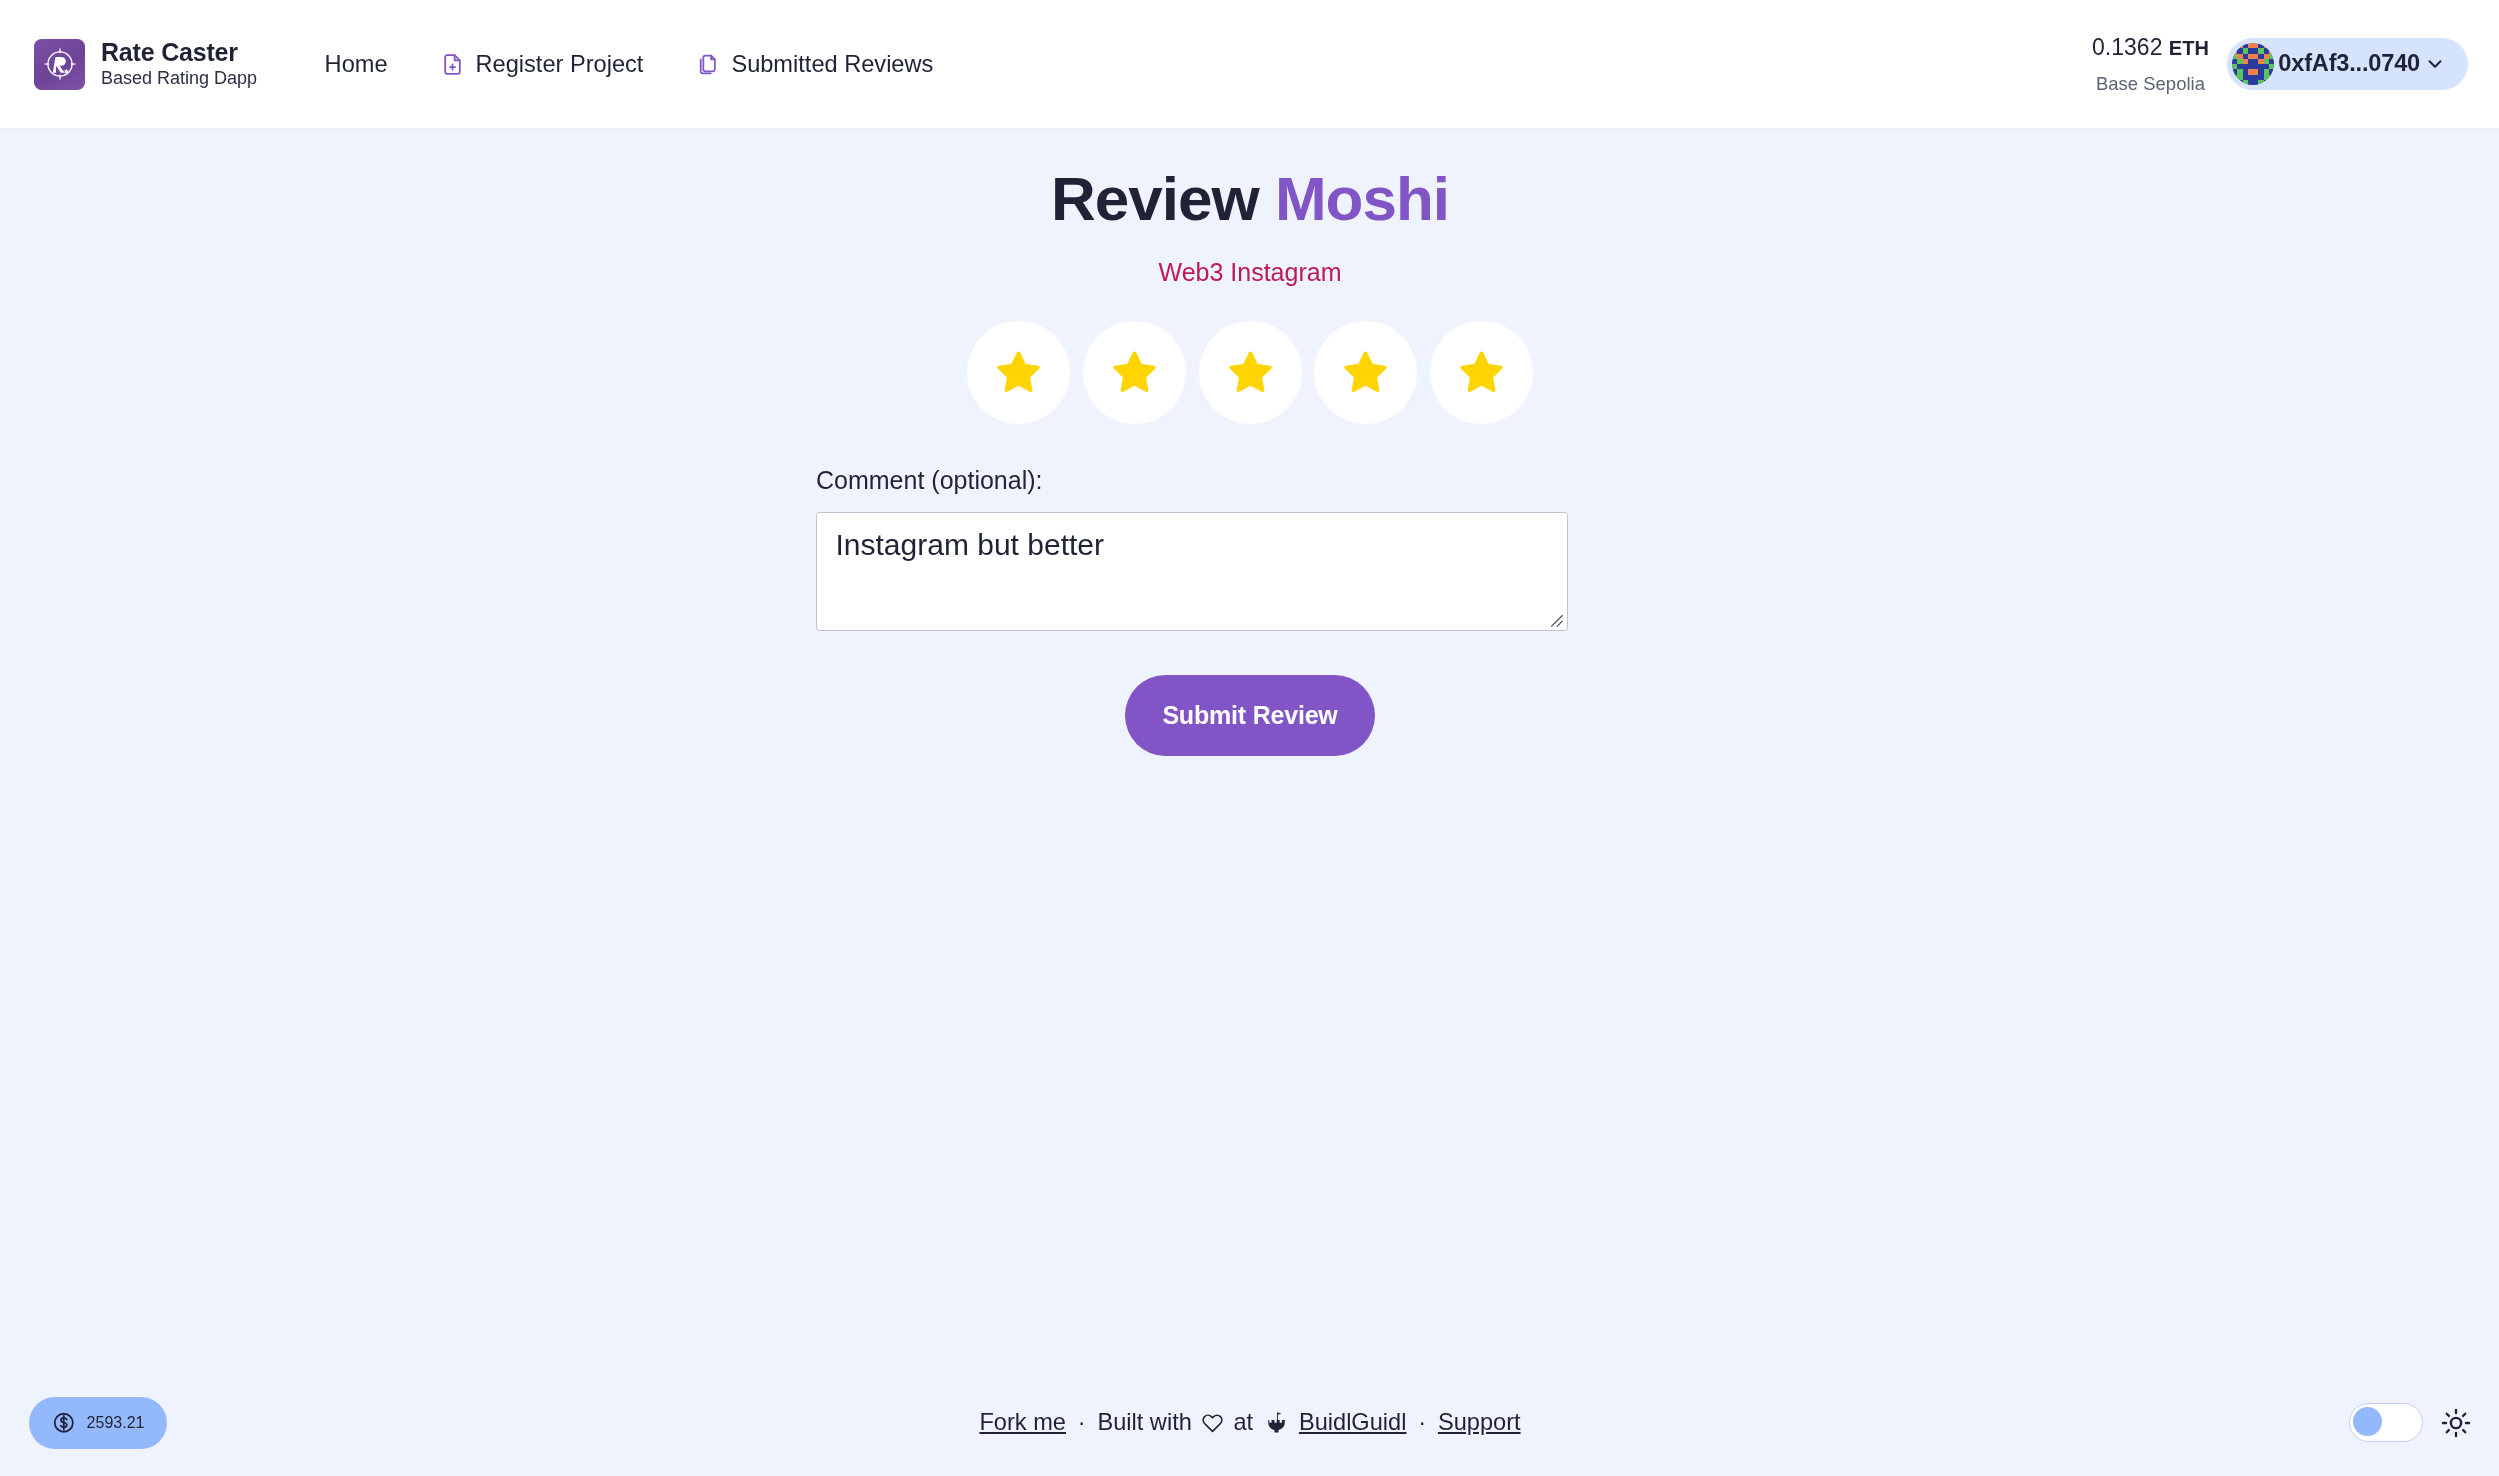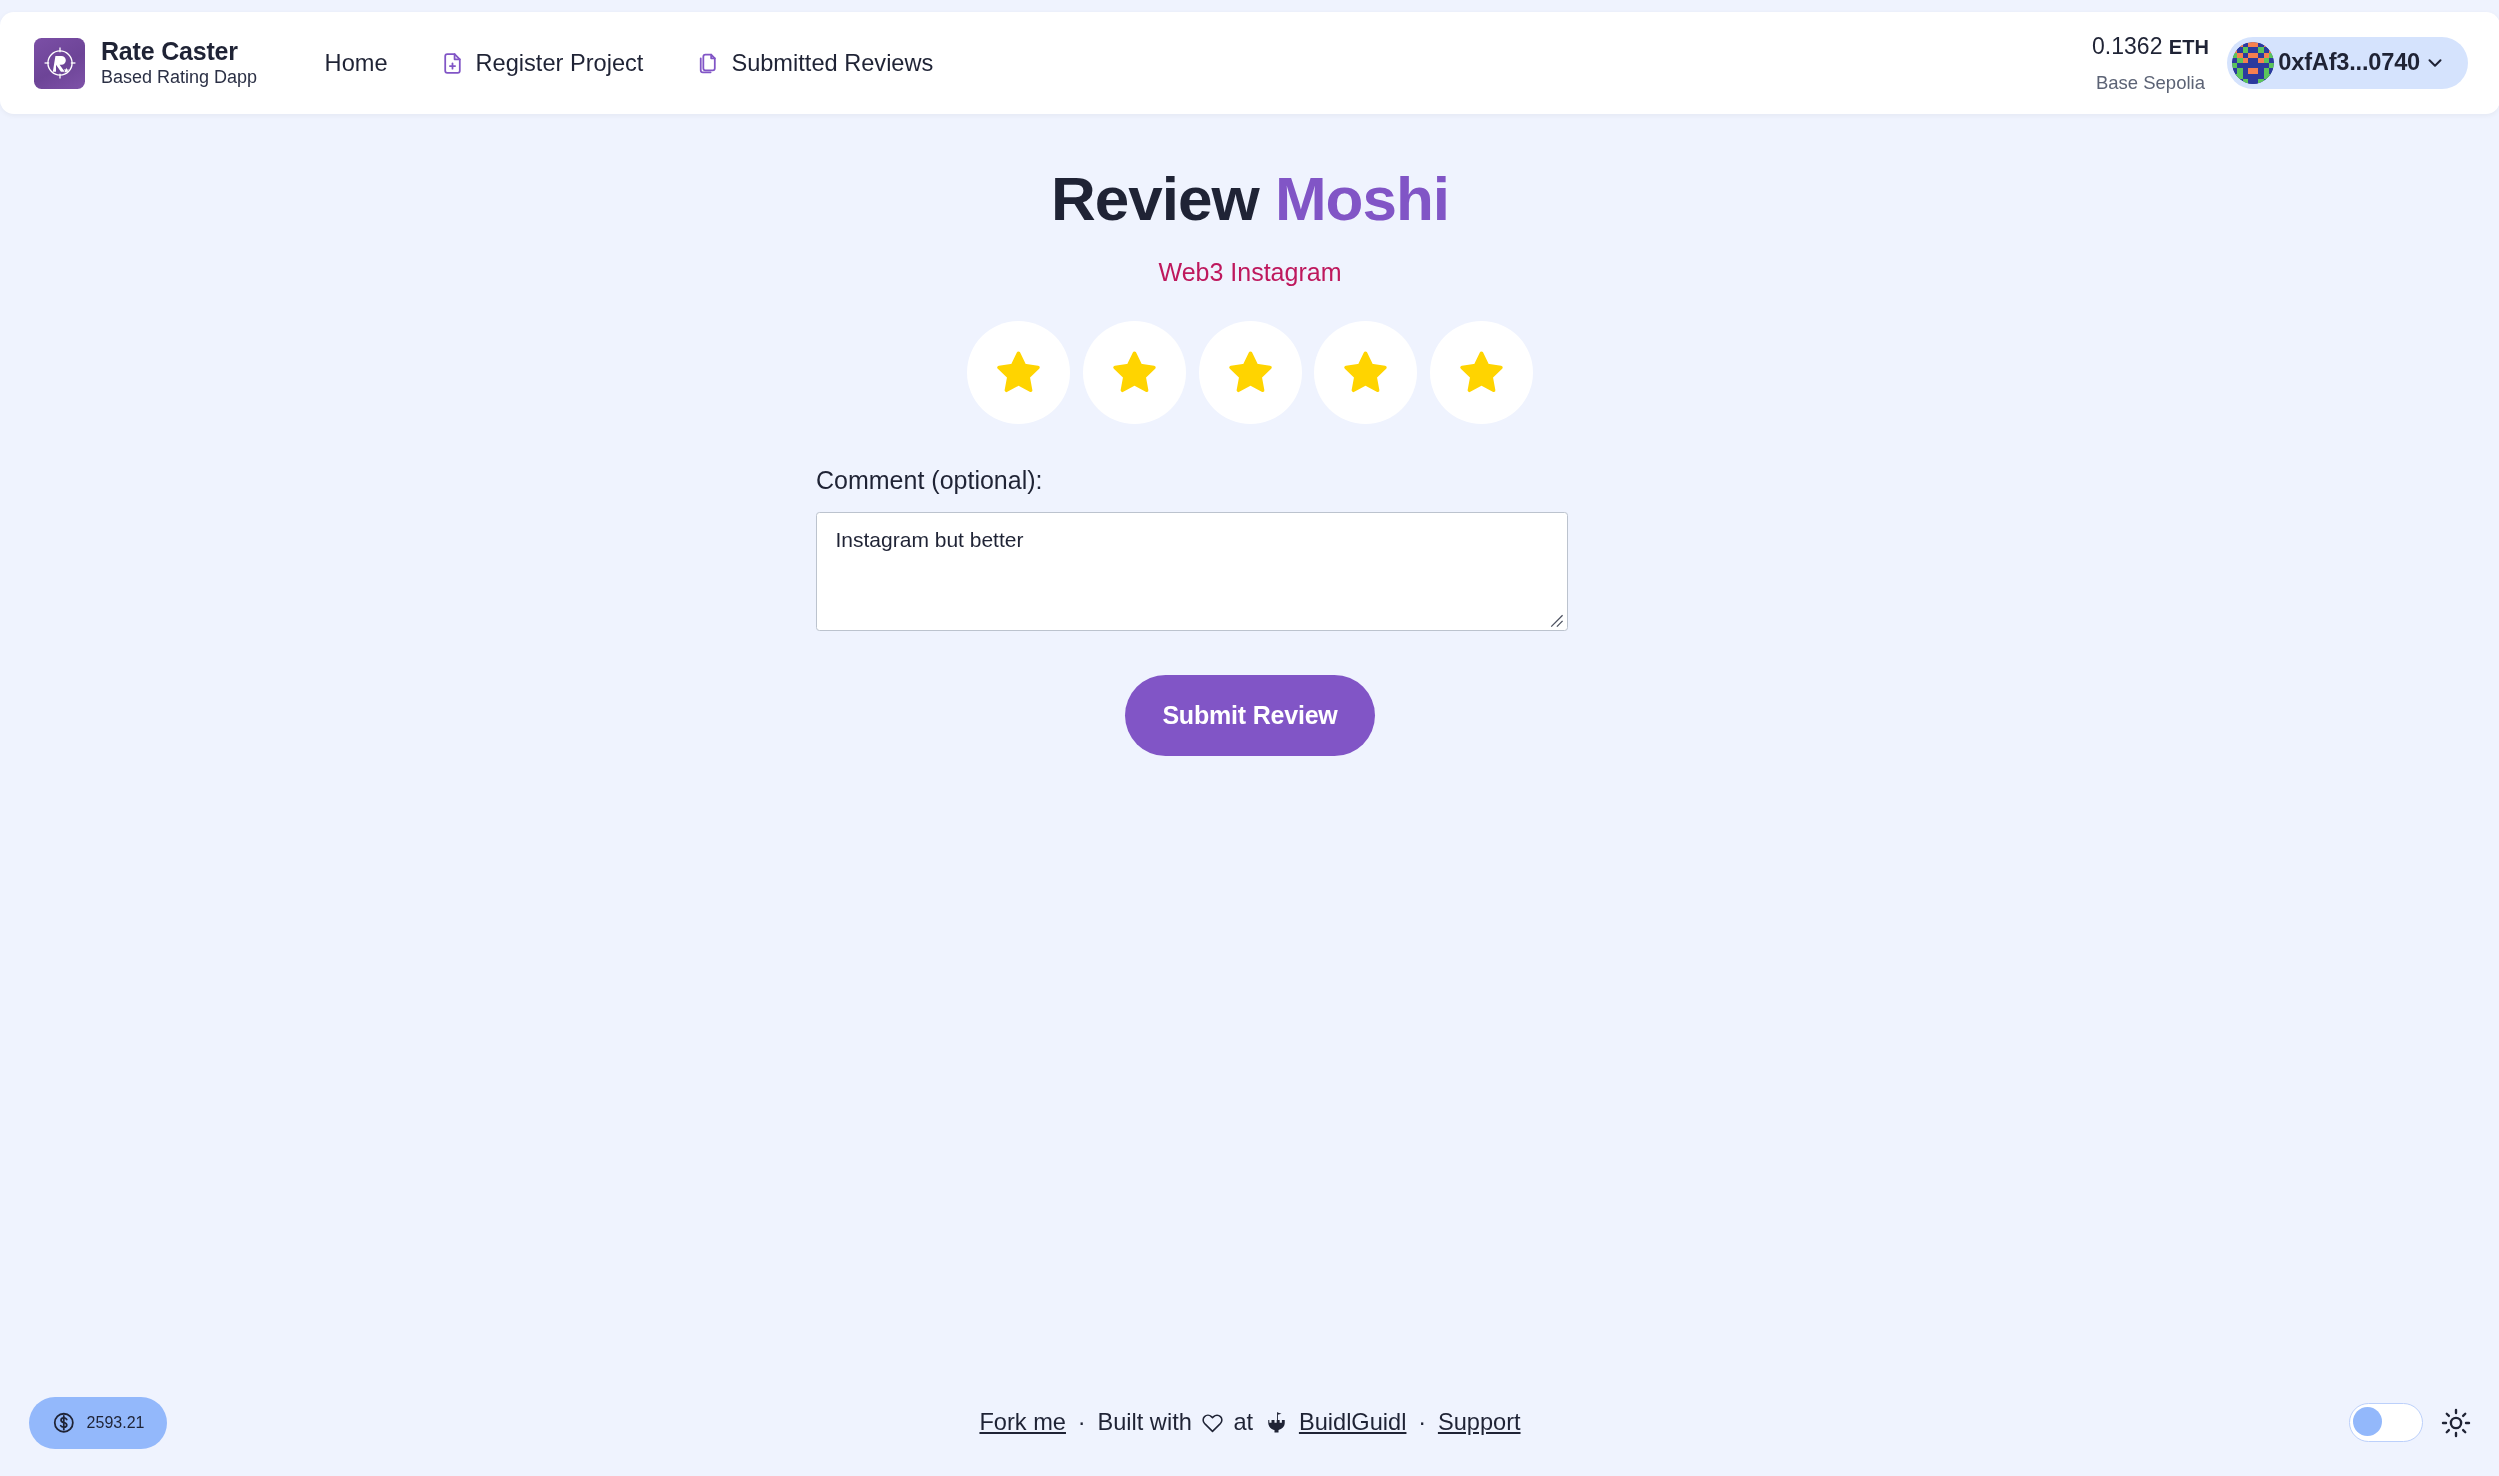--- a/index.html
+++ b/index.html
@@ -13,29 +13,28 @@
   body {
     font-family: "Liberation Sans", sans-serif;
     background: #eff3fe;
     color: #212638;
     position: relative;
   }
 
   
   .navbar {
     position: absolute;
-    top: 12px; left: 0;
+    top: 0; left: 0;
     width: 2500px;
-    height: 102px;
+    height: 128px;
     background: #ffffff;
     box-shadow: 0 1.7px 5px rgba(0,0,0,0.045);
     display: flex;
     align-items: center;
     z-index: 20;
-    border-radius: 14px;
   }
 
   .brand {
     display: flex;
     align-items: center;
     margin-left: 34px;
     gap: 16px;
     cursor: pointer;
   }
 
@@ -191,21 +190,21 @@
     display: block;
   }
 
   .comment-area {
     width: 752px;
     height: 119px;
     border: 1.7px solid #bcc3ce;
     border-radius: 3.4px;
     background: #ffffff;
     font-family: "Liberation Sans", sans-serif;
-    font-size: 21px;
+    font-size: 30px;
     color: #1f2335;
     padding: 15px 18.5px;
     resize: none;
     outline: none;
     display: block;
   }
 
   .resize-grip {
     position: absolute;
     right: 4.2px;

